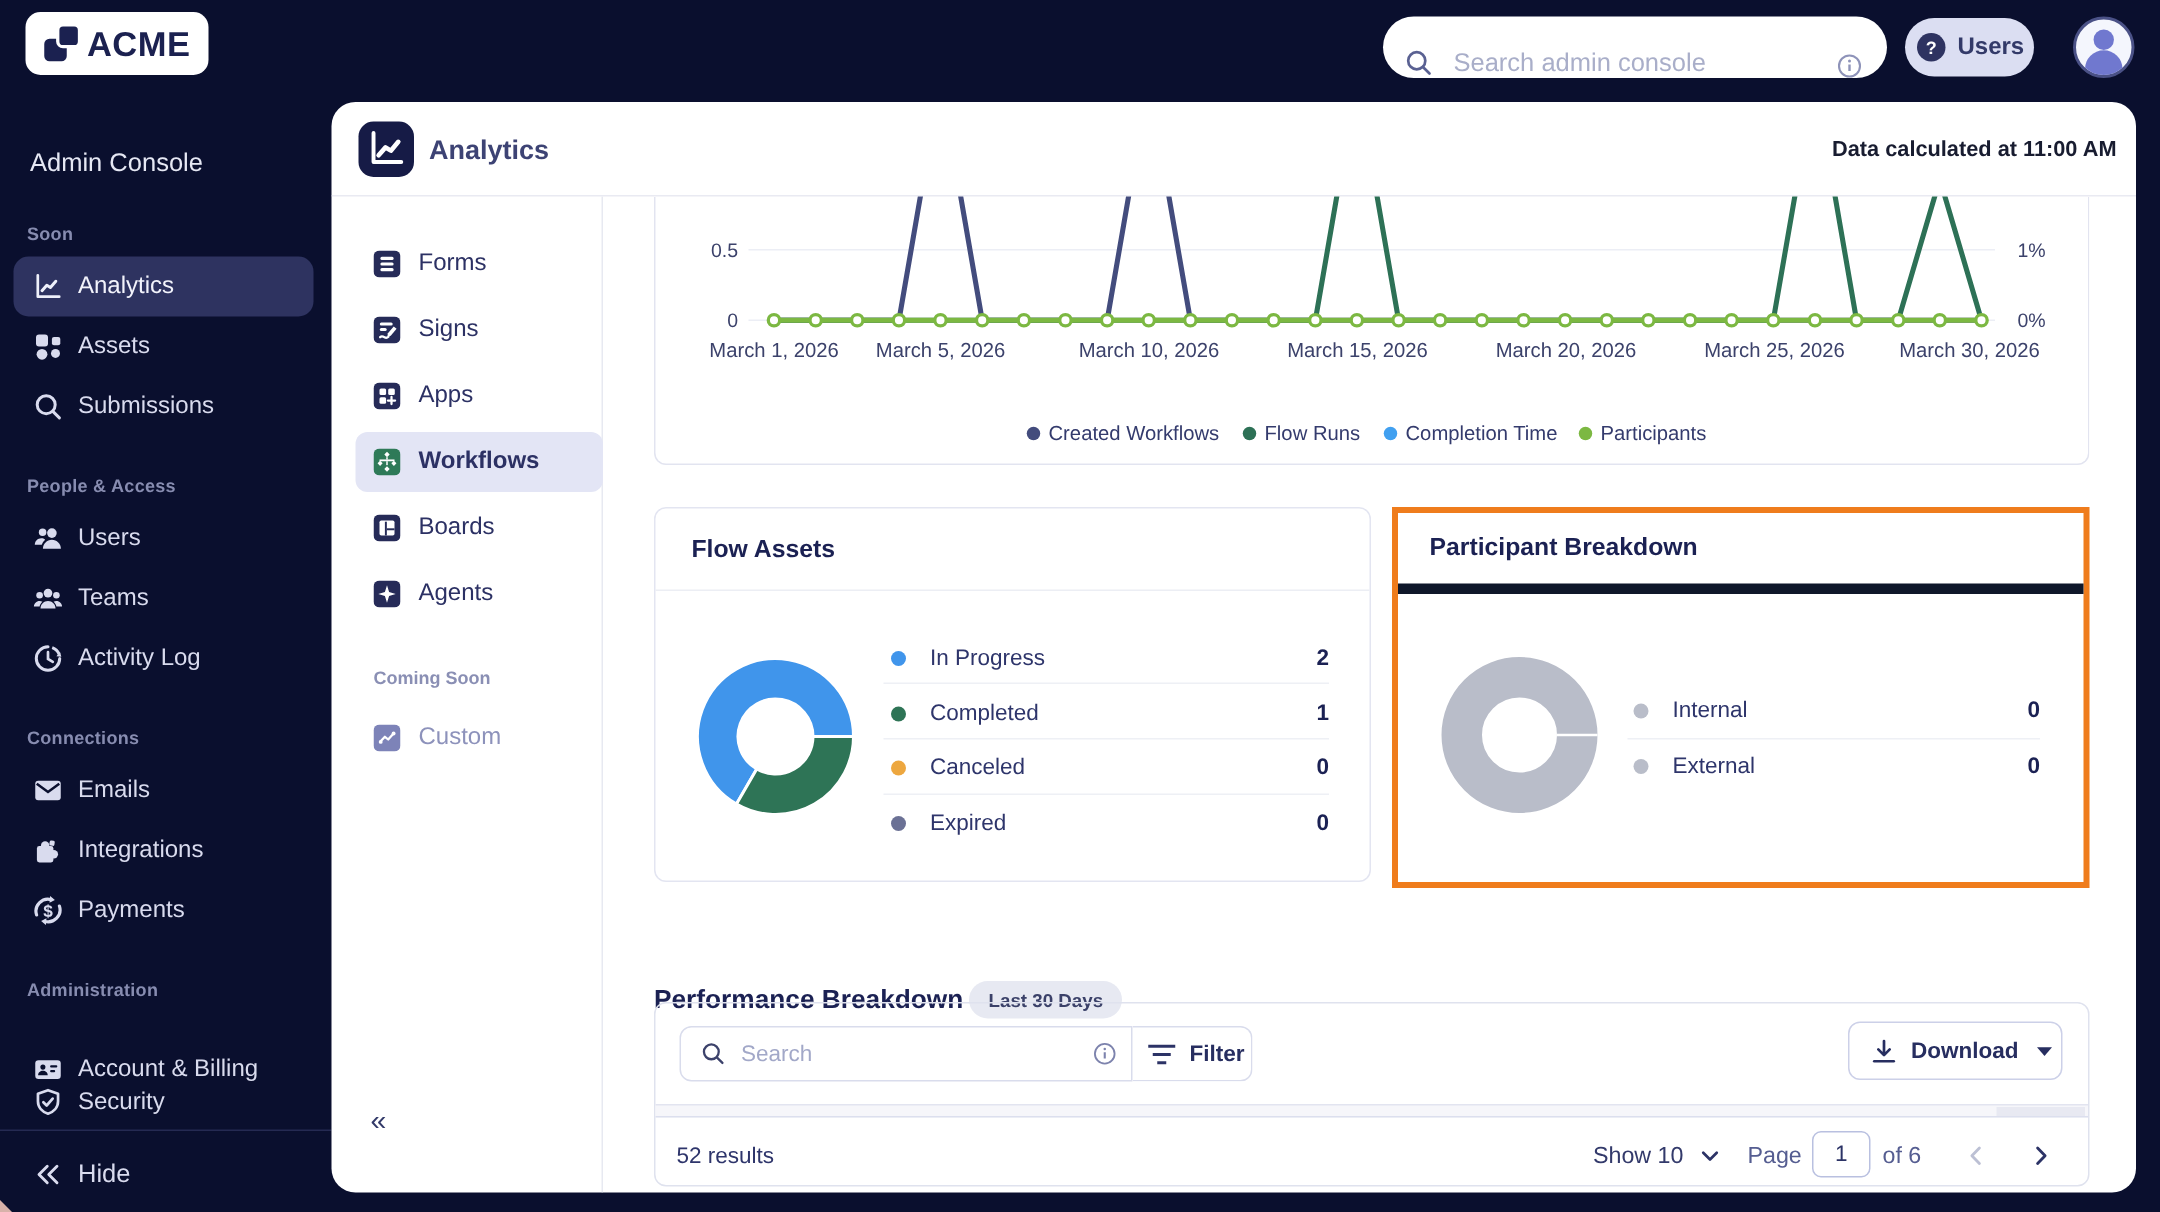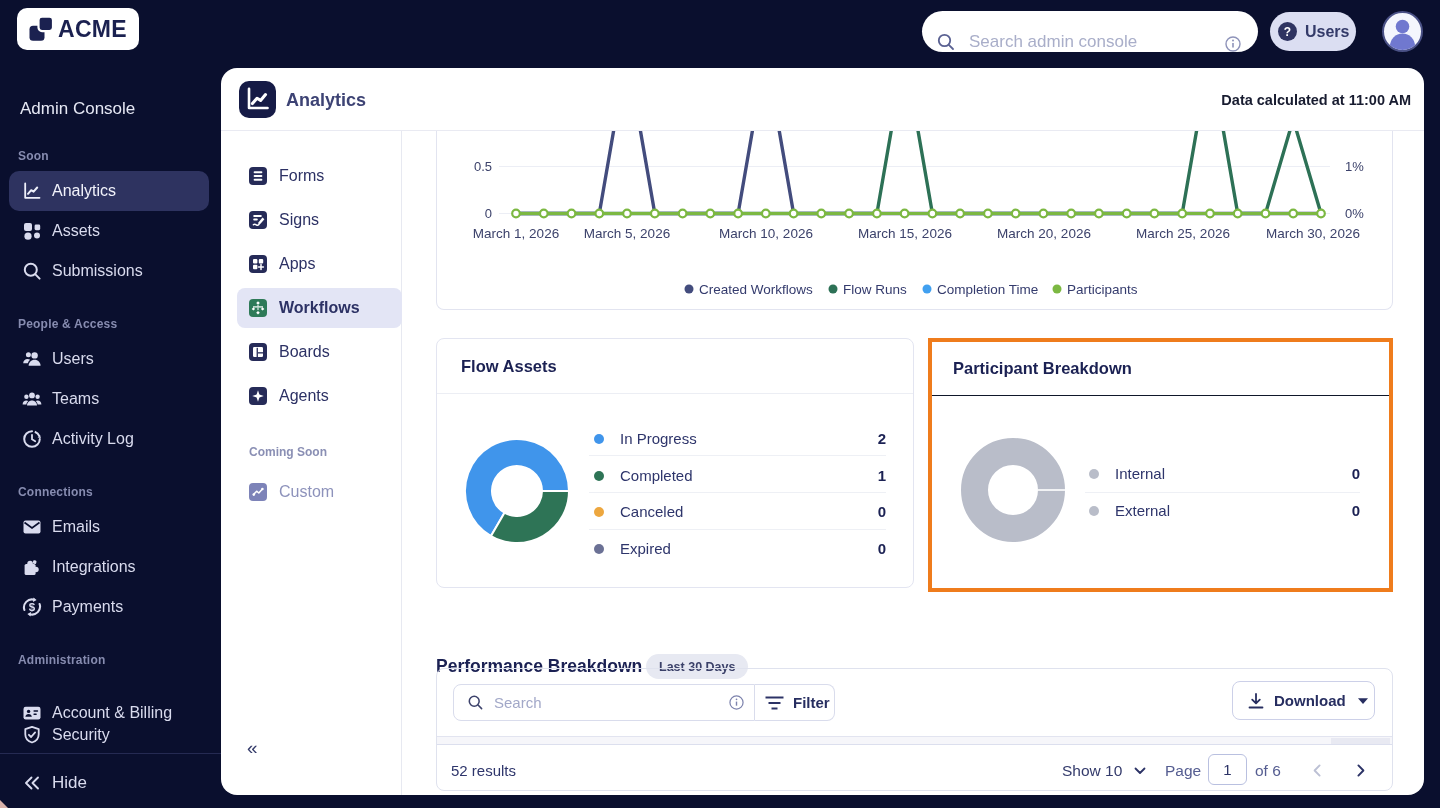--- a/index.html
+++ b/index.html
@@ -358,21 +358,21 @@
         <div class="leg-val">0</div>
     </div>
     <div class="leg-div" style="left:152px; top:190px; width:297px;"></div>
     <div class="leg-row" style="left:152px; top:199px; width:297px; height:21px;">
       <div class="leg-dot" style="background:#6b7195; margin-left:5px;"></div>
         <div class="leg-lab">Expired</div>
         <div class="leg-val">0</div>
     </div>
   </div>
   <div style="position:absolute; left:707px; top:270px; width:465px; height:254px; border:4px solid #ef7c1c; background:#fff;" id="partcard">
-    <div style="height:54px; border-bottom:1px solid #0f172a; display:flex; align-items:center;">
+    <div style="height:54px; border-bottom:7px solid #0f172a; display:flex; align-items:center;">
         <span style="margin-left:21px; font-size:16.5px; font-weight:bold; color:#1b2153;">Participant Breakdown</span>
       </div>
     <svg width="120" height="120" viewBox="0 0 120 120" style="position:absolute;left:21px;top:88px">
       <circle cx="60" cy="60" r="38.5" fill="none" stroke="#b9bdc9" stroke-width="27"></circle>
       <line x1="85" y1="60" x2="112" y2="60" stroke="#fff" stroke-width="1.6"></line>
     </svg>
     <div class="leg-row" style="left:157px; top:121px; width:271px; height:21px;">
       <div class="leg-dot" style="background:#b9bdc9;"></div>
         <div class="leg-lab">Internal</div>
         <div class="leg-val">0</div>

